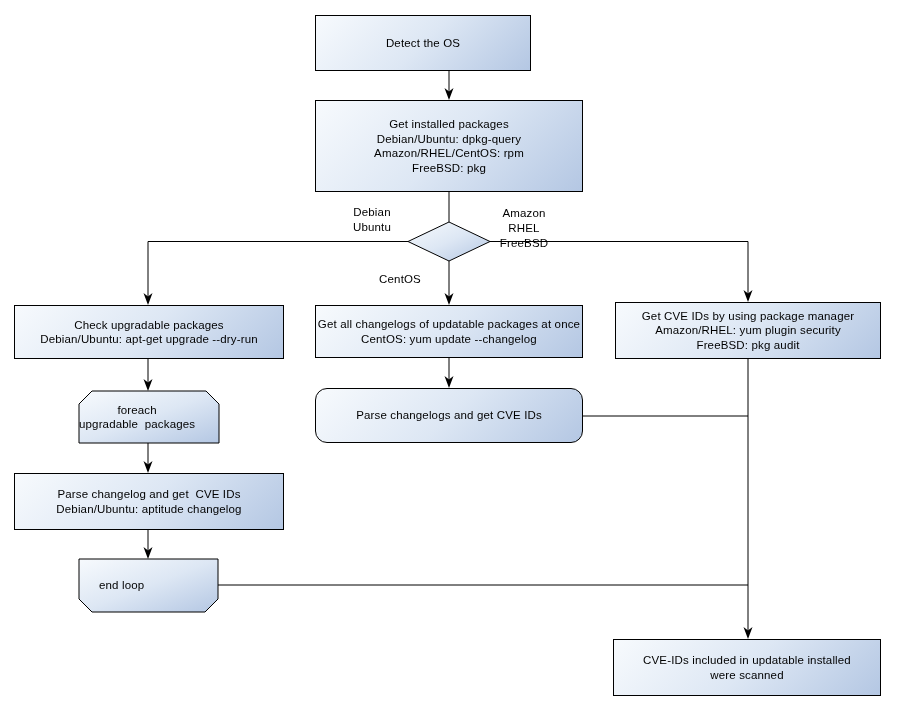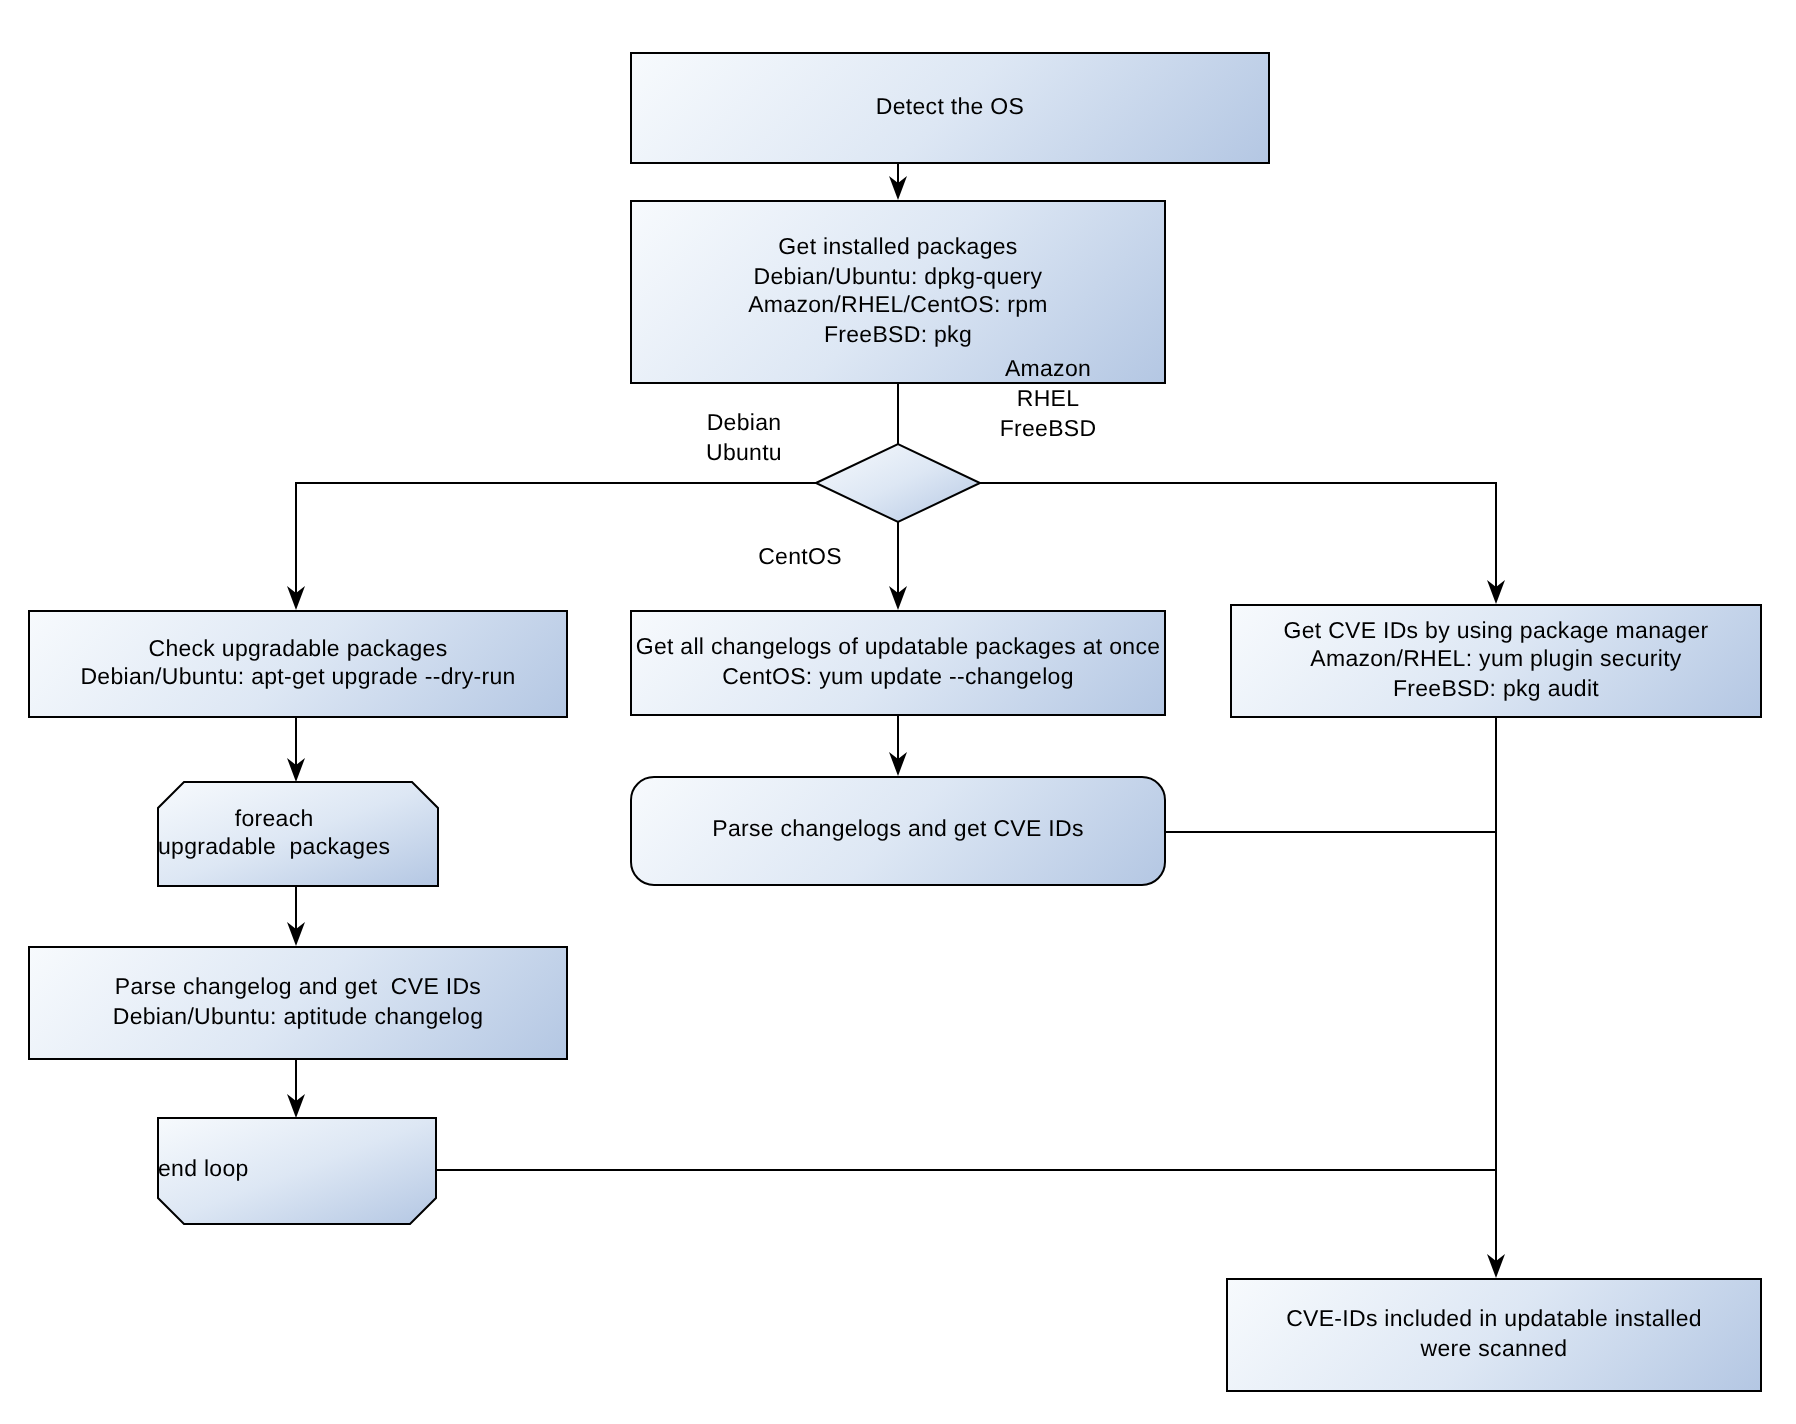--- a/index.html
+++ b/index.html
@@ -94,21 +94,21 @@
       <path d="M748,639 L743.5,627 L748,630.5 L752.5,627 Z"></path>
     </g>
 
     <polygon points="408,241.5 449,222 490,241.5 449,261" fill="url(#nodeGrad)" stroke="#000000" stroke-width="1"></polygon>
 
     <polygon points="92,391 206,391 219,404 219,443 79,443 79,404" fill="url(#nodeGrad)" stroke="#000000" stroke-width="1"></polygon>
 
     <polygon points="79,559 218,559 218,599 205,612 92,612 79,599" fill="url(#nodeGrad)" stroke="#000000" stroke-width="1"></polygon>
   </svg>
 
-  <div class="node" style="left:315px; top:26px; width:320px; height:56px;">
+  <div class="node" style="left:315px; top:15px; width:216px; height:56px;">
     <div class="node-label">Detect the OS</div>
   </div>
 
   <div class="node" style="left:14px; top:305px; width:270px; height:54px;">
     <div class="node-label">Check upgradable packages
 Debian/Ubuntu: apt-get upgrade --dry-run</div>
   </div>
 
   <div class="node" style="left:315px; top:100px; width:268px; height:92px;">
     <div class="node-label">Get installed packages
@@ -140,26 +140,26 @@
   <div class="node" style="left:613px; top:639px; width:268px; height:57px;">
     <div class="node-label">CVE-IDs included in updatable installed
 were scanned</div>
   </div>
 
   <div class="shape-label-wrap" style="left:79px; top:391px; width:140px; height:52px;">
     <div class="shape-label">foreach
 upgradable  packages</div>
   </div>
 
-  <div class="shape-label-wrap" style="left:79px; top:559px; width:139px; height:53px;">
+  <div class="shape-label-wrap" style="left:79px; top:559px; width:139px; height:53px;padding-left:20px;">
     <div class="shape-label">end loop</div>
   </div>
 
   <div class="edge-label" style="left:338px; top:205px; width:68px;">Debian
 Ubuntu</div>
 
-  <div class="edge-label" style="left:490px; top:178px; width:68px;">Amazon
+  <div class="edge-label" style="left:490px; top:206px; width:68px;">Amazon
 RHEL
 FreeBSD</div>
 
   <div class="edge-label" style="left:368px; top:272px; width:64px;">CentOS</div>
 
 </div>
 
 </body></html>

